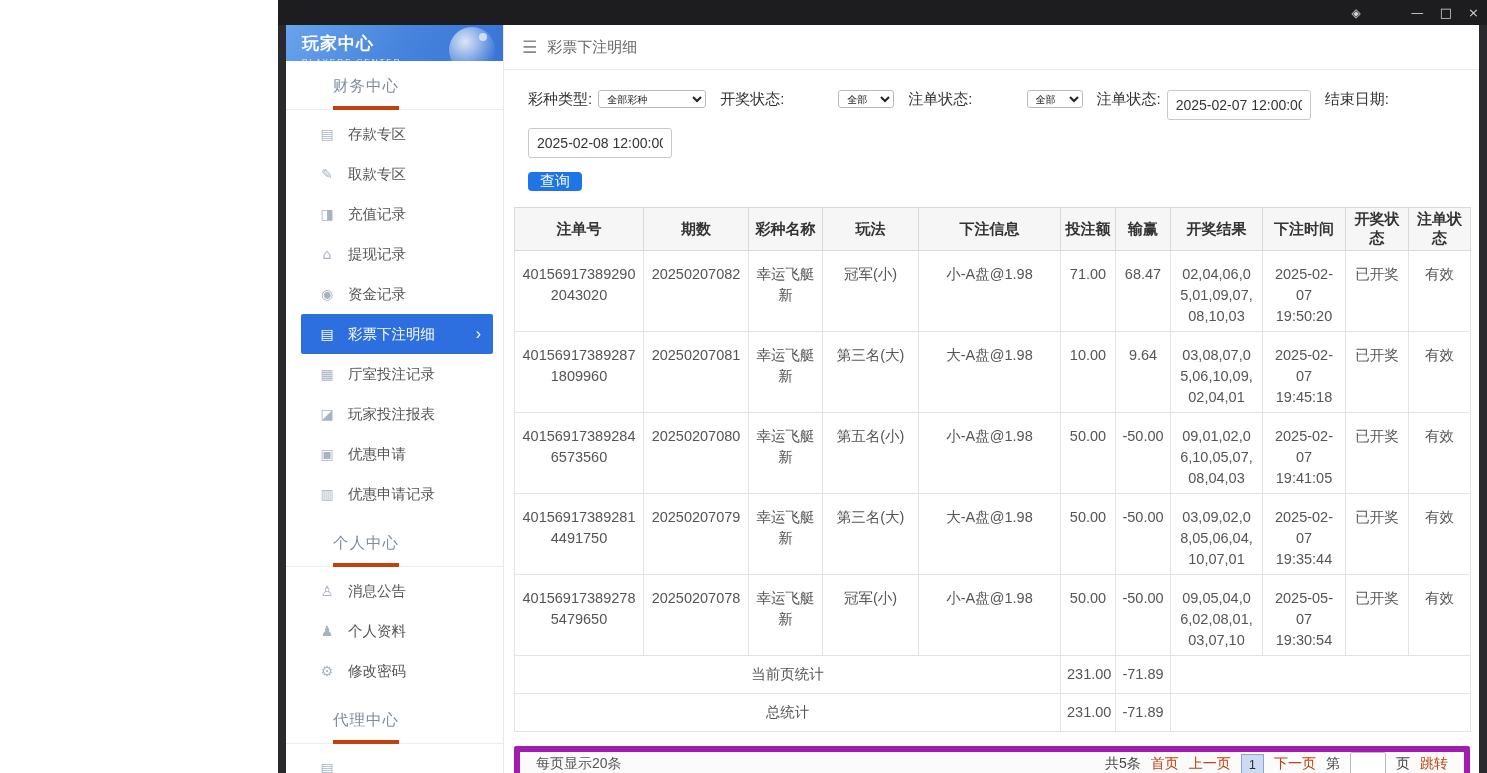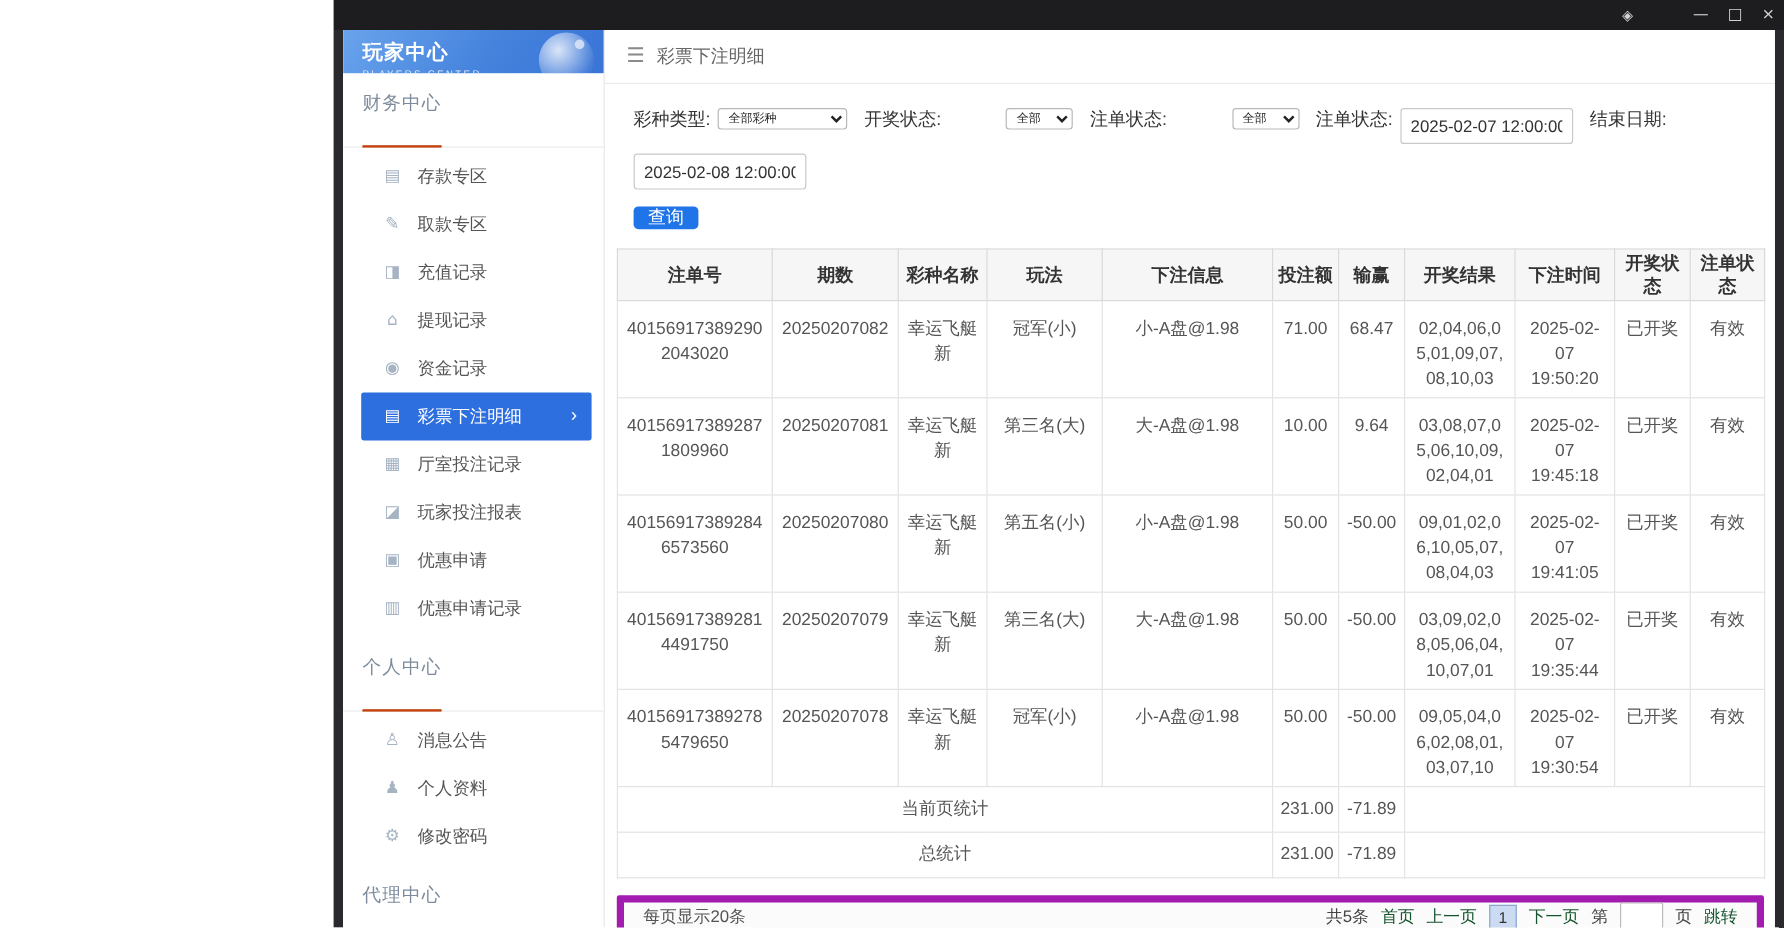--- a/index.html
+++ b/index.html
@@ -58,22 +58,22 @@
     background:linear-gradient(120deg,#69a3ec 0%,#4583dd 55%,#3a74d6 100%);
     color:#fff; padding:7px 0 0 16px; }
   .sb-title { font-size:17px; font-weight:bold; letter-spacing:1px; }
   .sb-sub { font-size:8px; letter-spacing:2px; color:#dce9fb; margin-top:2px; }
   .globe { position:absolute; right:8px; top:2px; width:46px; height:46px; border-radius:50%;
     background:radial-gradient(circle at 35% 32%,rgba(255,255,255,0.95),rgba(255,255,255,0.25) 55%,rgba(255,255,255,0.05) 72%);
     opacity:0.85; }
   .globe::after { content:""; position:absolute; left:30px; top:6px; width:8px; height:8px;
     border-radius:50%; background:rgba(255,255,255,0.8); }
   .section-title { padding:15px 16px 0; font-size:15.5px; color:#7d8b9c; border-bottom:1px solid #ececec; }
-  .section-title span { display:inline-block; padding-bottom:24px; border-bottom:2px solid #c2410c;
-    margin-bottom:-1px; letter-spacing:1px; }
+  .section-title span { display:inline-block; padding-bottom:9px; border-bottom:4px solid #c2410c;
+    margin-bottom:-1px; letter-spacing:1px;margin-left:31px; }
   .menu { padding:4px 0; }
   .menu-item { height:40px; display:flex; align-items:center; gap:13px; padding:0 12px 0 33px;
     font-size:14.5px; color:#555; cursor:pointer; }
   .menu-item .mi { width:16px; text-align:center; color:#a6b3c3; font-size:14px; flex:none;
     font-family:"DejaVu Sans",sans-serif; }
   .menu-item.active { background:#2e6fe0; color:#fff; margin:0 10px 0 15px; padding-left:18px;
     border-radius:2px; }
   .menu-item.active .mi { color:#fff; }
   .menu-item .sp { flex:1; }
   .menu-item .chev { color:#fff; font-size:16px; }
@@ -104,21 +104,21 @@
     font-weight:bold; height:41px; padding:2px 4px; }
   table.bets td { border:1px solid #e3e3e3; text-align:center; vertical-align:top;
     padding:13px 6px 4px; height:76px; word-break:break-all; line-height:1.45; background:#fff; }
   table.bets tr.summary td { height:38px; vertical-align:middle; padding:6px; word-break:normal; }
   table.bets td.nowrapcell { word-break:normal; }
 
   .pager { margin:14px 9px 0 10px; width:956px; height:52px; border:6px solid #a21caf; background:#fbfbfb;
     border-radius:2px; display:flex; align-items:center; justify-content:space-between;
     padding:0 16px; font-size:14px; color:#555; }
   .pager-right { display:flex; align-items:center; gap:10px; color:#444; }
-  .plink { color:#14532d; cursor:pointer; text-decoration:none;text-align:center; }
+  .plink { color:#c2410c; cursor:pointer; text-decoration:none;text-align:center; }
   .pcur { background:#ccdaf2; border:1px solid #8aa6d0; color:#333; padding:2px 7px; font-size:13px; }
   .pjump-input { width:36px; height:24px; border:1px solid #bbb; border-radius:2px; padding:0 4px;
     font-size:13px; }
 </style>
 </head>
 <body>
 
 <div class="stage">
 
 
@@ -327,21 +327,21 @@
             </tr>
             <tr>
               <td>401569173892785479650</td>
               <td class="nowrapcell">20250207078</td>
               <td class="nowrapcell">幸运飞艇新</td>
               <td class="nowrapcell">冠军(小)</td>
               <td class="nowrapcell">小-A盘@1.98</td>
               <td class="nowrapcell">50.00</td>
               <td class="nowrapcell">-50.00</td>
               <td>09,05,04,06,02,08,01,03,07,10</td>
-              <td class="nowrapcell">2025-02-07 19:30:54</td>
+              <td class="nowrapcell">2025-05-07 19:30:54</td>
               <td class="nowrapcell">已开奖</td>
               <td class="nowrapcell">有效</td>
             </tr>
             <tr class="summary">
               <td colspan="5">当前页统计</td>
               <td>231.00</td>
               <td>-71.89</td>
               <td colspan="4"></td>
             </tr>
             <tr class="summary">

